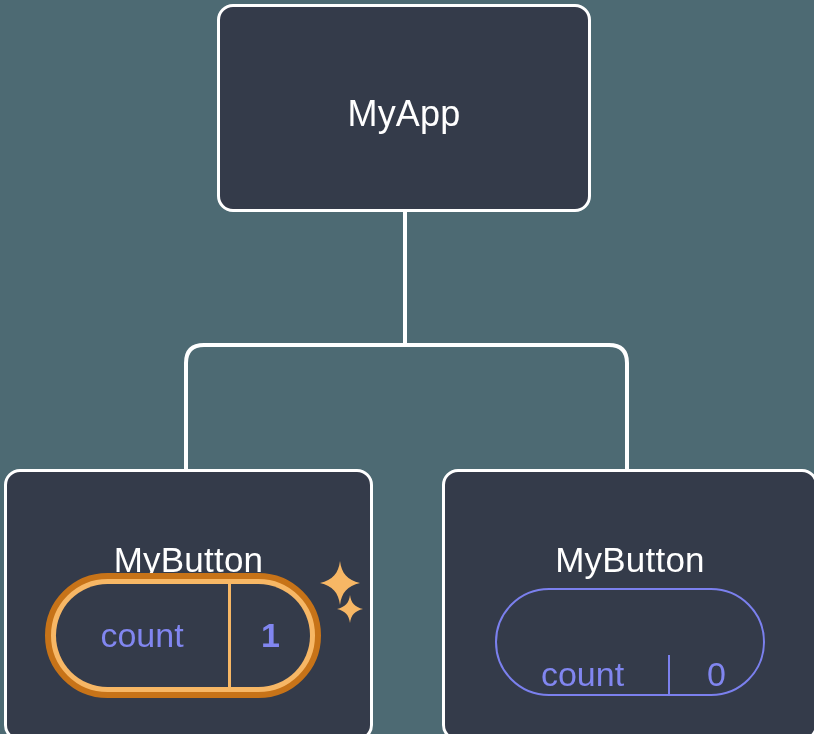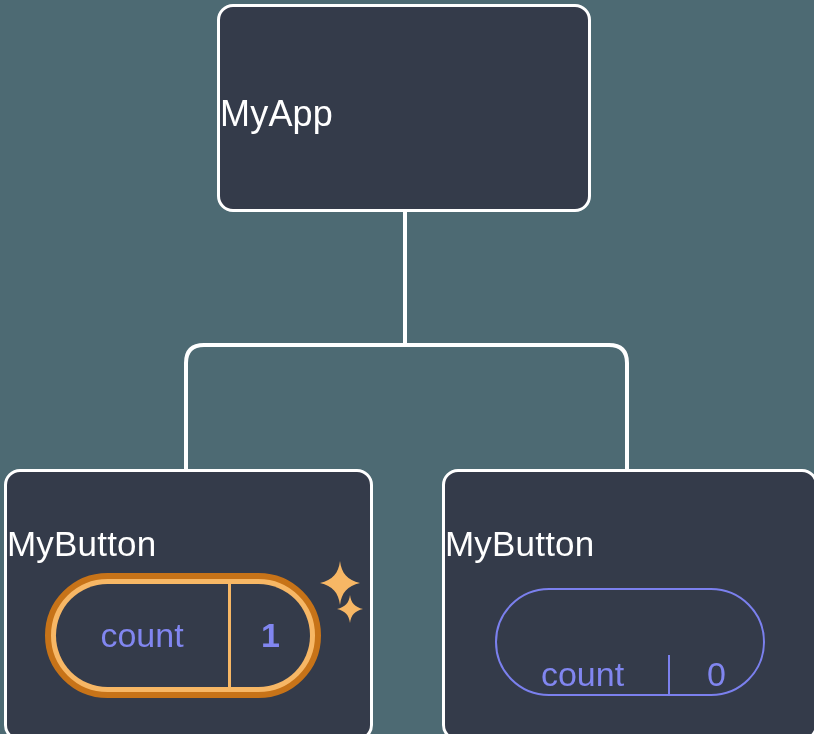--- a/index.html
+++ b/index.html
@@ -33,20 +33,21 @@
     position: absolute;
     background: #343b4a;
     border: 3px solid #ffffff;
     border-radius: 16px;
     box-sizing: border-box;
   }
   .node-title {
     position: absolute;
     left: 0;
     right: 0;
+    text-align: center;
     color: #ffffff;
     font-size: 35px;
     font-weight: 400;
     letter-spacing: 0.2px;
     white-space: nowrap;
   }
 
   #node-root {
     left: 217px;
     top: 4px;
@@ -64,21 +65,21 @@
     width: 369px;
     height: 272px;
   }
   #node-child-right {
     left: 442px;
     top: 469px;
     width: 376px;
     height: 272px;
   }
   .node-card.child .node-title {
-    top: 52px;
+    top: 68px;
   }
 
   
   .pill {
     position: absolute;
     display: flex;
     align-items: flex-end;
     box-sizing: border-box;
     border-radius: 999px;
   }

